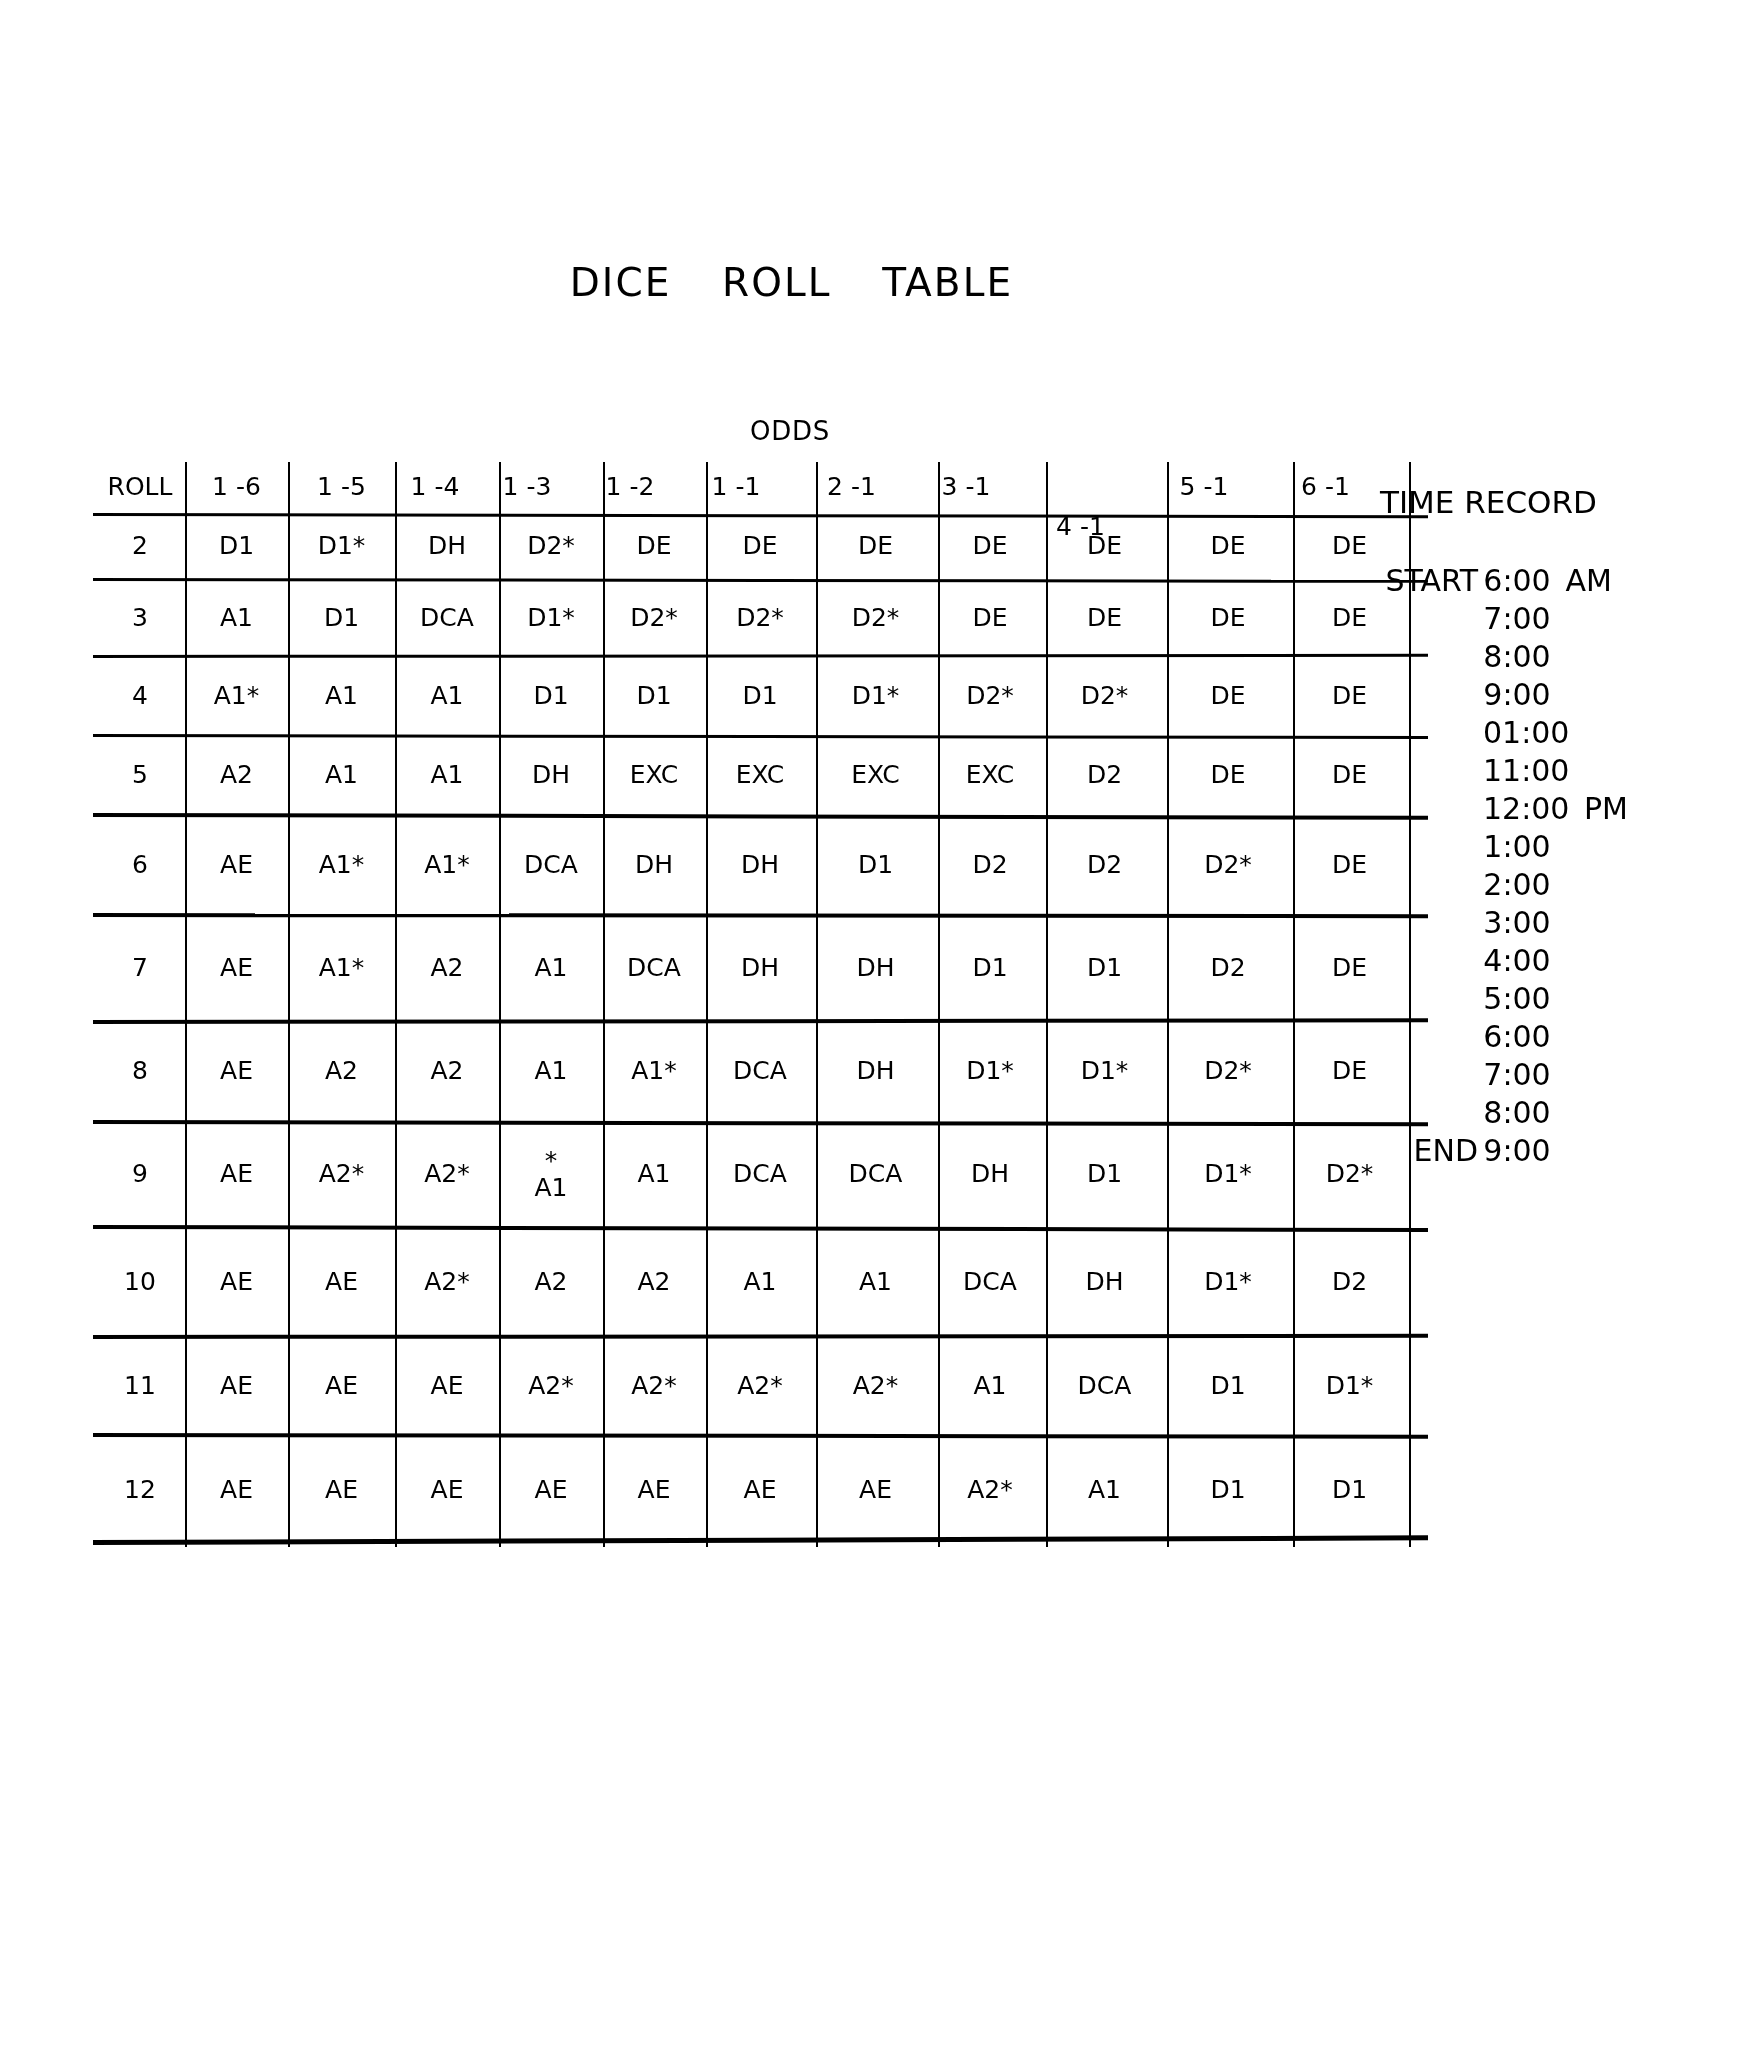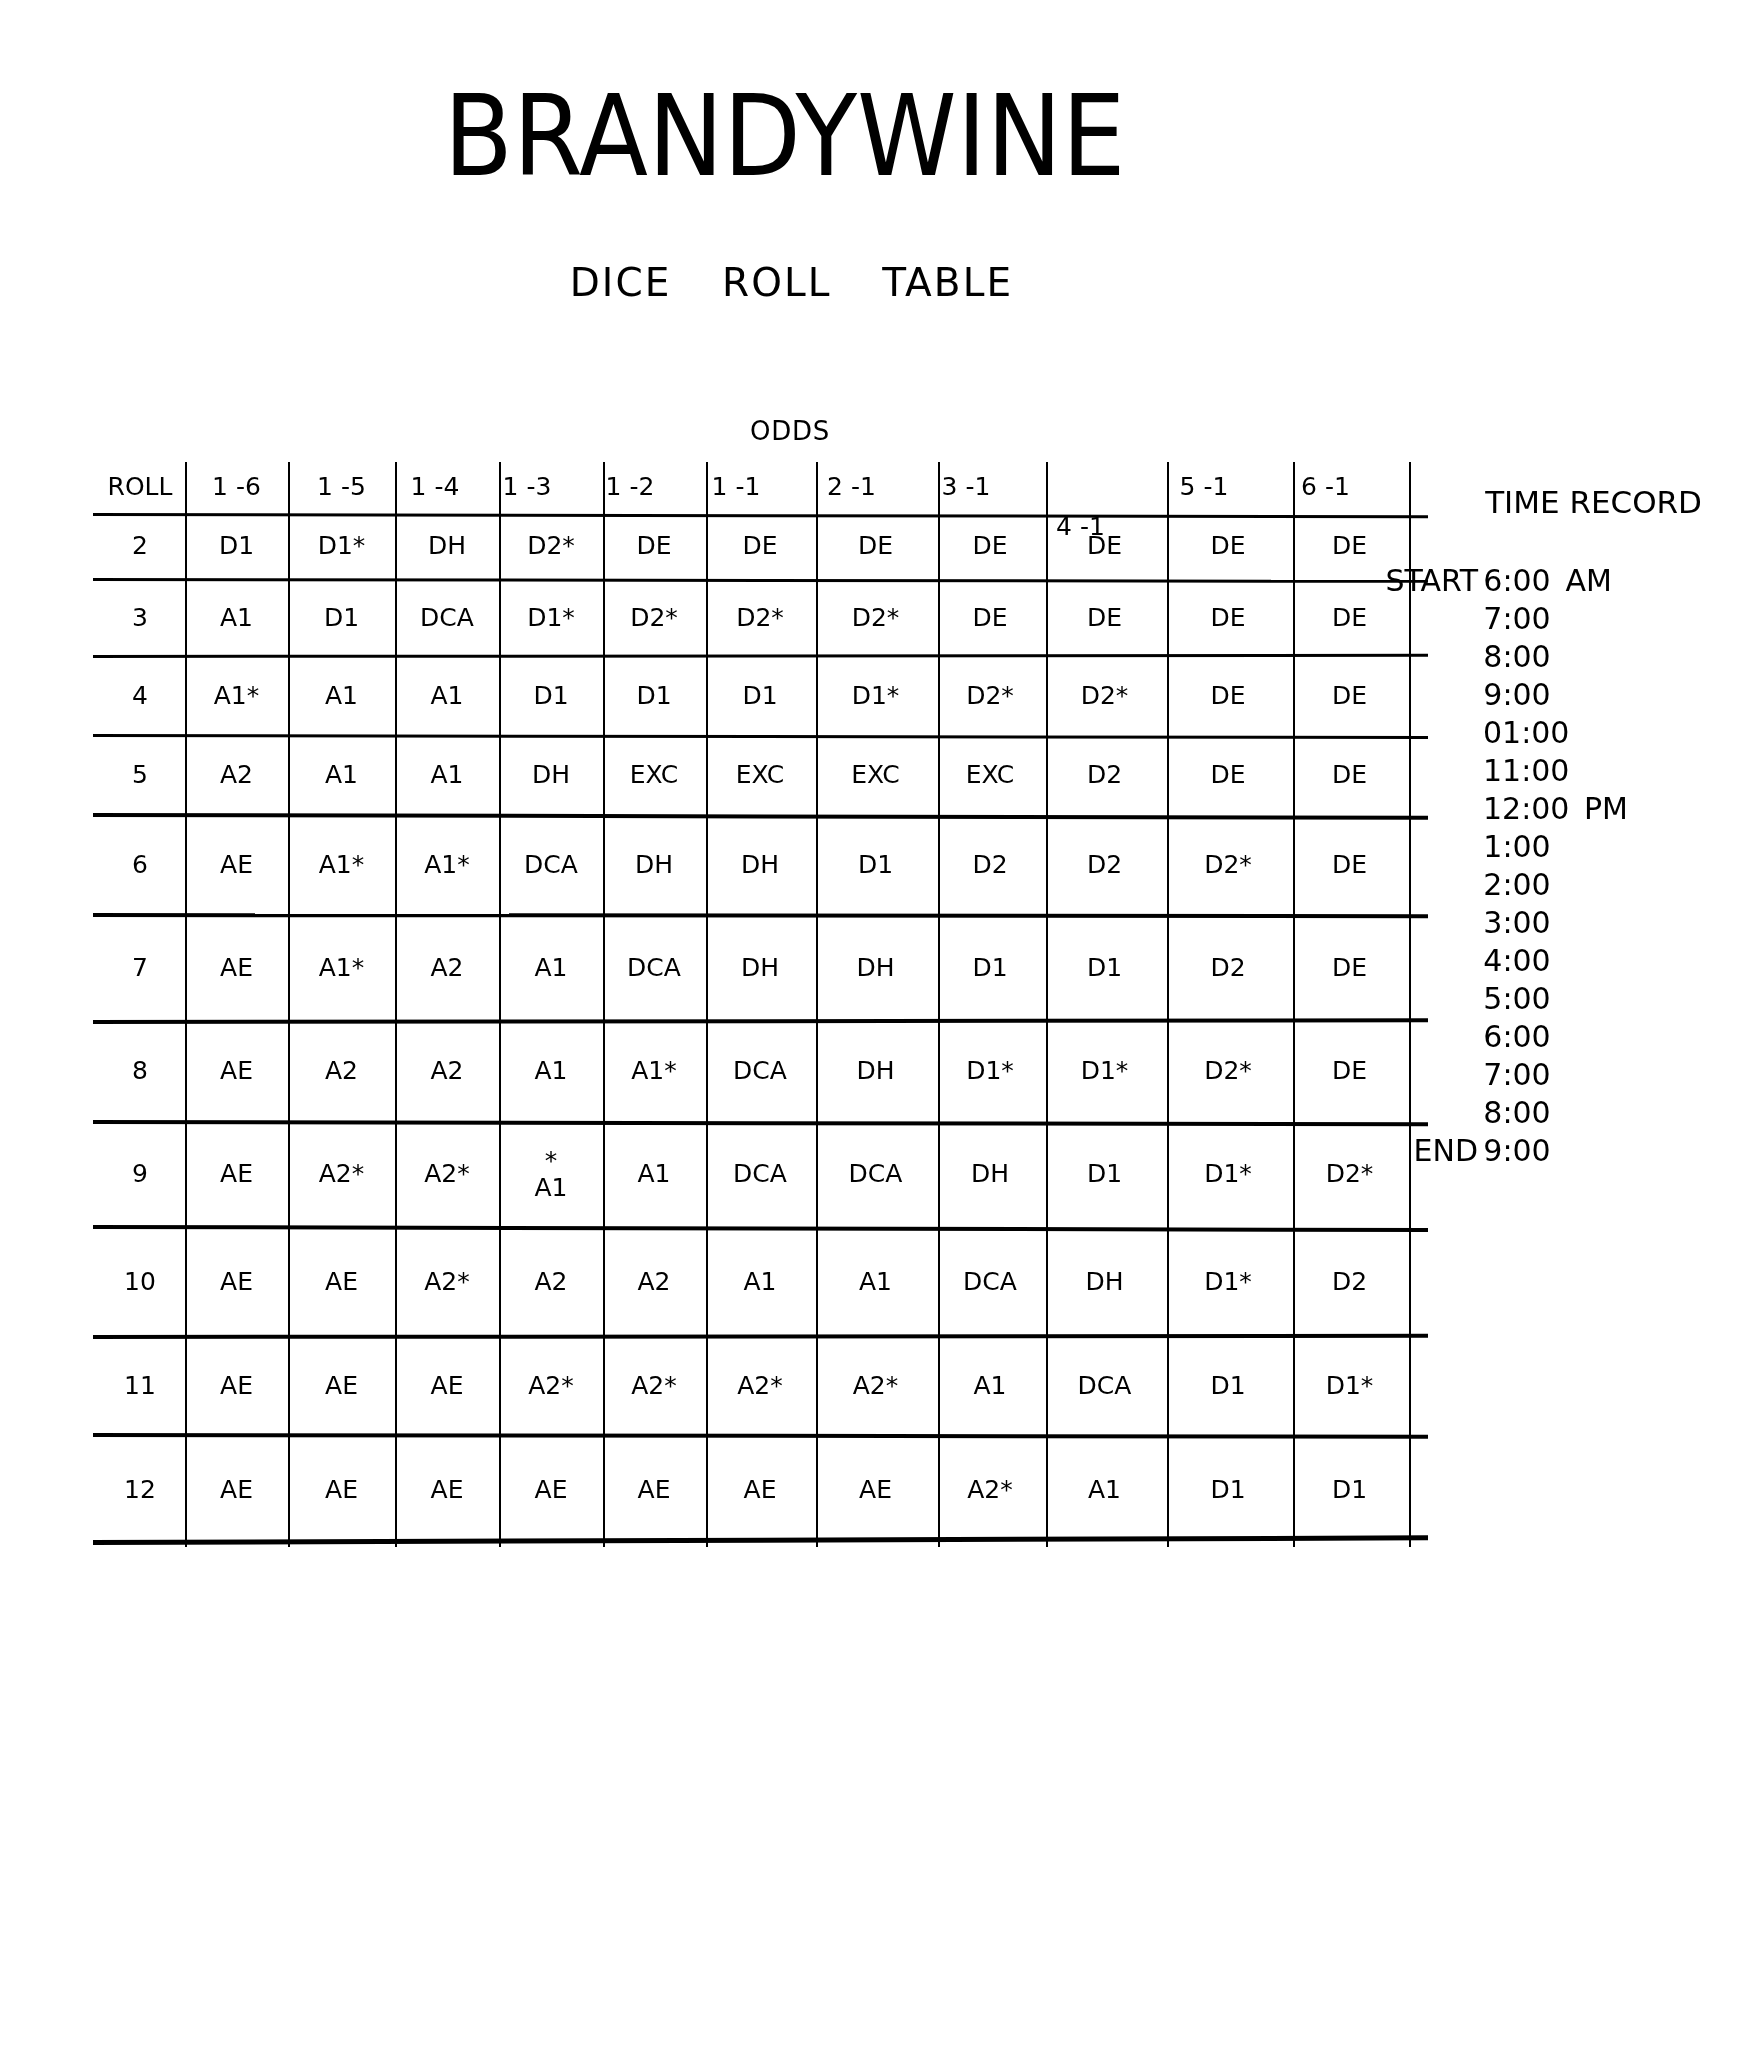--- a/index.html
+++ b/index.html
@@ -37,36 +37,33 @@
     box-sizing:border-box; flex:0 0 auto;
     display:flex; align-items:center; justify-content:center;
     font-size:25px; line-height:1.05; text-align:center; white-space:pre-line;
   }
   .header-row .tcell{align-items:flex-start; padding-top:3.3px; line-height:1.2;}
   .hline{position:absolute; background:#000; transform-origin:left center;}
   .vline{position:absolute; background:#000; width:1.7px;}
   
   .time-record-title{
     position:absolute; left:1380px; top:484px; width:322px;
-    text-align:right; font-size:31px; line-height:1.2; white-space:nowrap;
+    text-align:left; font-size:31px; line-height:1.2; white-space:nowrap;
   }
   .time-entries{position:absolute; left:1380px; top:562px; width:372px;}
   .time-entry{display:flex; height:38px; line-height:38px; font-size:30px; white-space:nowrap;}
   .time-prefix{flex:0 0 103px; text-align:right; padding-right:5px; box-sizing:border-box;}
   .time-value{flex:0 0 68px; text-align:center;}
   .time-suffix{flex:1 1 auto; text-align:left; padding-left:14.5px;}
 </style>
 </head>
 <body>
 
 <div class="page">
 
-  <div class="title">
-    <span class="title-inner">BRANDYWINE</span>
-  </div>
 
   <div class="subtitle">DICE ROLL TABLE</div>
 
   <div class="odds-label">ODDS</div>
 
   <div class="dice-table" id="dice-table">
       <div class="trow header-row" style="top: 0px; height: 45px;">
         <div class="tcell" style="width: 90px;">ROLL</div>
         <div class="tcell" style="width: 103px;">1 -6</div>
         <div class="tcell" style="width: 107px;">1 -5</div>

